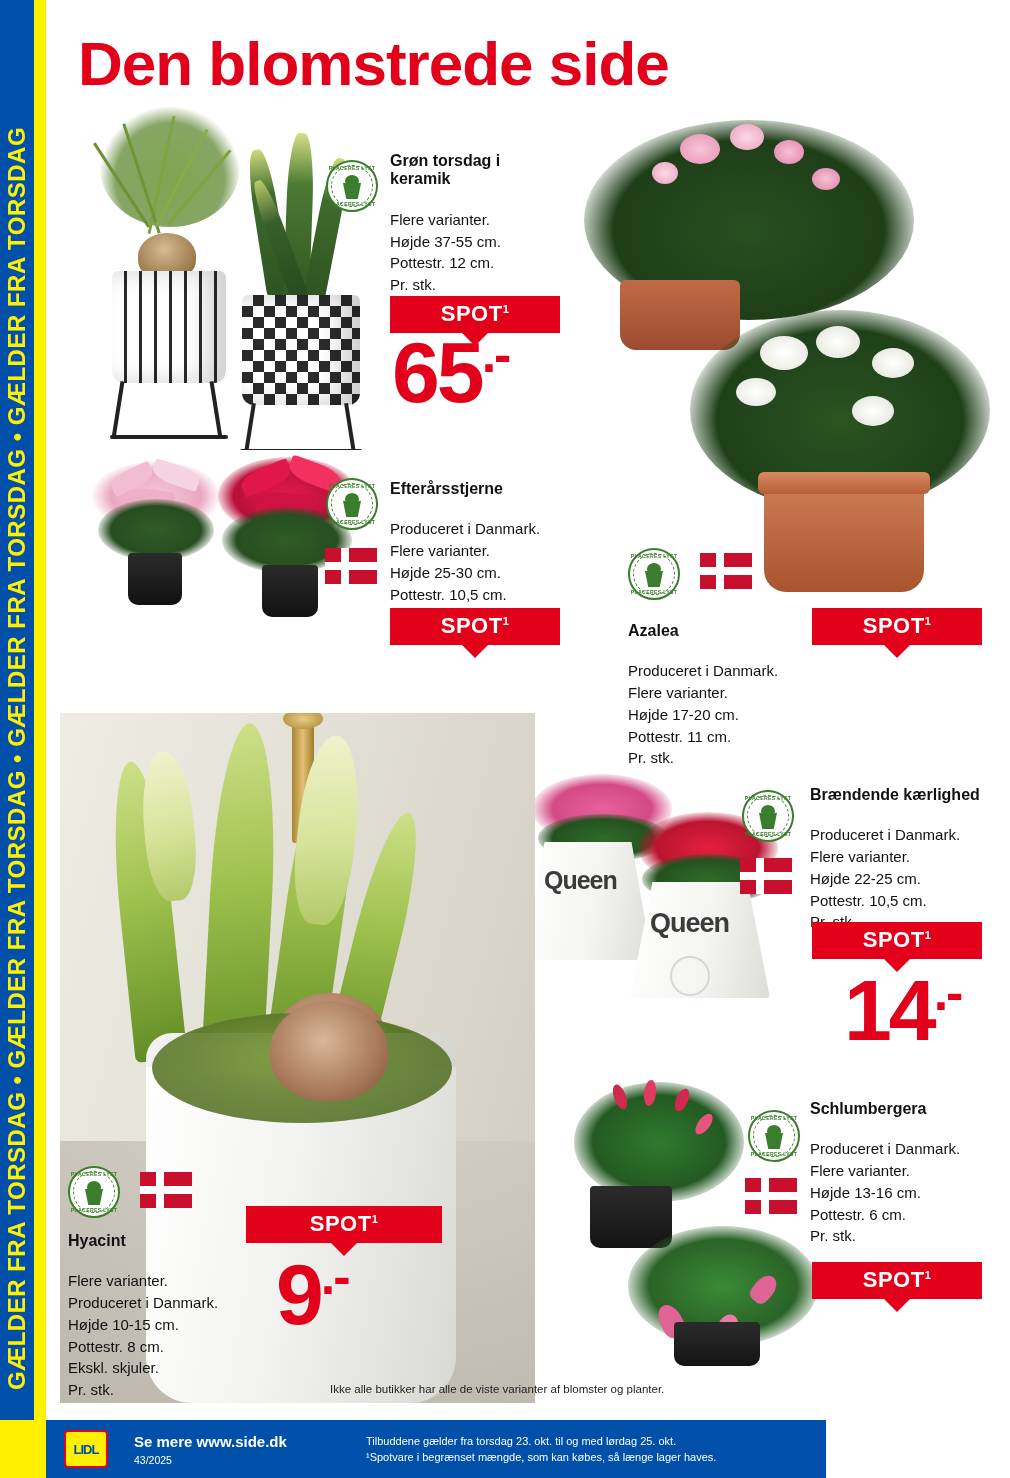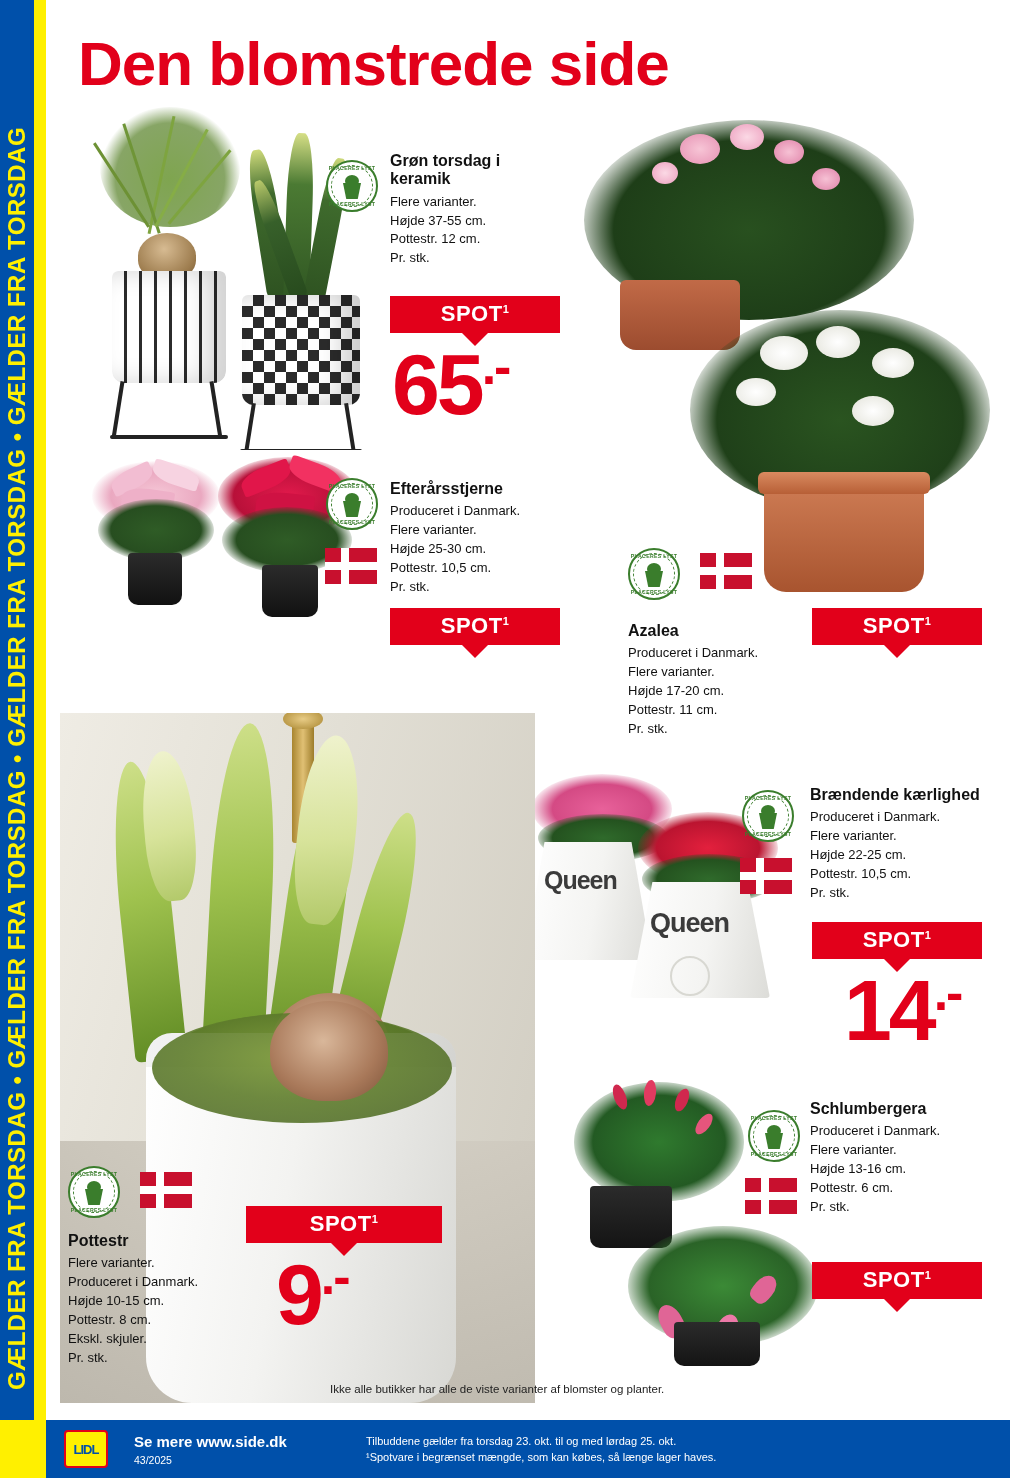--- a/index.html
+++ b/index.html
@@ -33,21 +33,21 @@
 
   
   .headline {
     position:absolute; left:78px; top:28px;
     font-size:62px; font-weight:bold; color:#e2001a;
     letter-spacing:-1px;
   }
 
   
   .prod-title { font-size:16px; font-weight:bold; color:#111; line-height:1.15; }
-  .prod-desc  { font-size:13px; color:#111; line-height:1.45; margin-top:4px; }
+  .prod-desc  { font-size:15px; color:#111; line-height:1.45; margin-top:20px; }
 
   
   .spot {
     position:absolute;
     background:#e2001a; color:#fff; font-weight:bold;
     font-size:22px; text-align:center;
     padding:5px 0 6px 0;
     letter-spacing:0.5px;
   }
   .spot .sup { font-size:11px; vertical-align:super; }
@@ -143,21 +143,21 @@
   .hy-bud {
     position:absolute; background:linear-gradient(170deg,#f0f3cf 0%,#d7e39a 55%,#b1c868 100%);
     border-radius:50% 50% 40% 40%;
   }
 
   
   .blob { position:absolute; border-radius:50%; }
 
   
   .footer {
-    position:absolute; left:46px; top:1420px; width:964px; height:58px;
+    position:absolute; left:46px; top:1420px; width:780px; height:58px;
     background:#0050aa;
   }
   .lidl-logo {
     position:absolute; left:18px; top:10px; width:44px; height:38px;
     background:#fff000; border-radius:4px; border:2px solid #e2001a;
     display:flex; align-items:center; justify-content:center;
     font-size:13px; font-weight:bold; color:#0050aa; letter-spacing:-1px;
   }
   .footer-link { position:absolute; left:88px; top:13px; color:#fff; font-weight:bold; font-size:15px; }
   .footer-sub  { position:absolute; left:88px; top:34px; color:#fff; font-size:10.5px; }
@@ -233,21 +233,21 @@
   <div style="position:absolute; left:390px; top:152px; width:175px;">
     <div class="prod-title">Grøn torsdag i keramik</div>
     <div class="prod-desc" style="white-space:pre-line;">Flere varianter.
 Højde 37-55 cm.
 Pottestr. 12 cm.
 Pr. stk.</div>
   </div>
   <div class="spot" style="left:390px; top:296px; width:170px;">
     <span>SPOT</span><span class="sup">1</span>
   </div>
-  <div class="price" style="left:392px; top:340px;">
+  <div class="price" style="left:392px; top:328px;">
     <span>65</span><span class="dash">.-</span>
   </div>
 
   <div class="photo" style="left:70px; top:455px; width:300px; height:200px;">
 
     <div class="blob" style="left:22px; top:6px; width:128px; height:70px;
       background:radial-gradient(ellipse at 50% 50%, #f6c9d8 0%, #eaa8c0 50%, rgba(255,255,255,0) 72%);"></div>
     <div style="position:absolute;left:40px;top:14px;width:44px;height:20px;background:#f2bdd2;border-radius:50% 10% 50% 10%;transform:rotate(-25deg);"></div>
     <div style="position:absolute;left:82px;top:10px;width:48px;height:20px;background:#f7d3e1;border-radius:10% 50% 10% 50%;transform:rotate(18deg);"></div>
     <div style="position:absolute;left:52px;top:34px;width:52px;height:22px;background:#eeb0c8;border-radius:50% 10% 50% 10%;transform:rotate(8deg);"></div>
@@ -436,21 +436,21 @@
 
   <div class="badge-round" style="left:68px; top:1166px;">
     <div class="ring"></div>
     <div class="txt-top">PLACERES LYST</div>
     <div class="leaf"></div>
     <div class="pot"></div>
     <div class="txt-bot">PLACERES LYST</div>
   </div>
   <div class="flag" style="left:140px; top:1172px;"></div>
   <div style="position:absolute; left:68px; top:1232px; width:185px;">
-    <div class="prod-title">Pottestr</div>
+    <div class="prod-title">Hyacint</div>
     <div class="prod-desc" style="white-space:pre-line;">Flere varianter.
 Produceret i Danmark.
 Højde 10-15 cm.
 Pottestr. 8 cm.
 Ekskl. skjuler.
 Pr. stk.</div>
   </div>
   <div class="spot" style="left:246px; top:1206px; width:196px;">
     <span>SPOT</span><span class="sup">1</span>
   </div>

